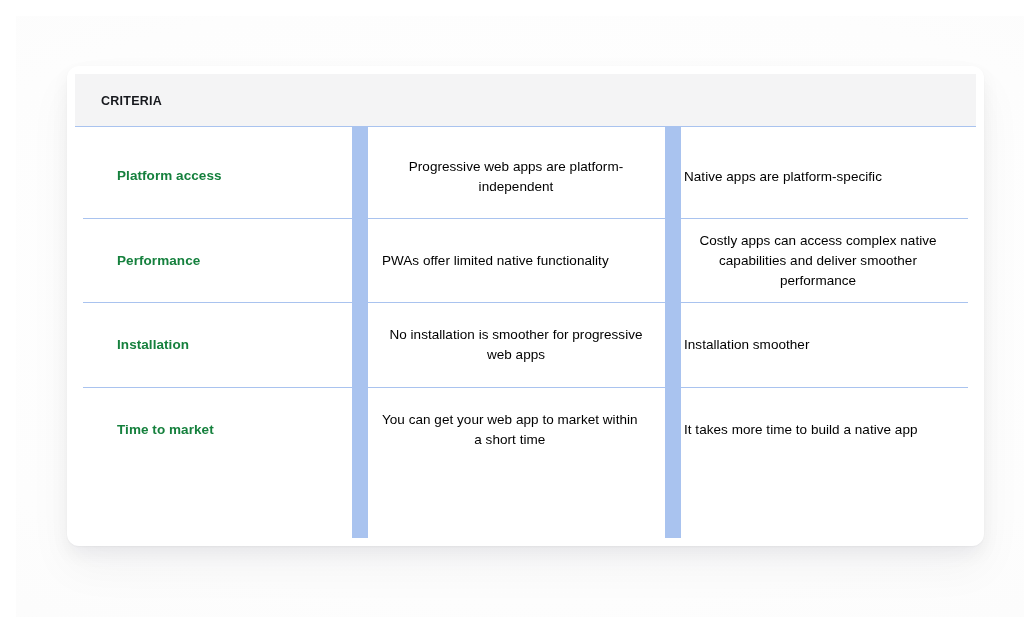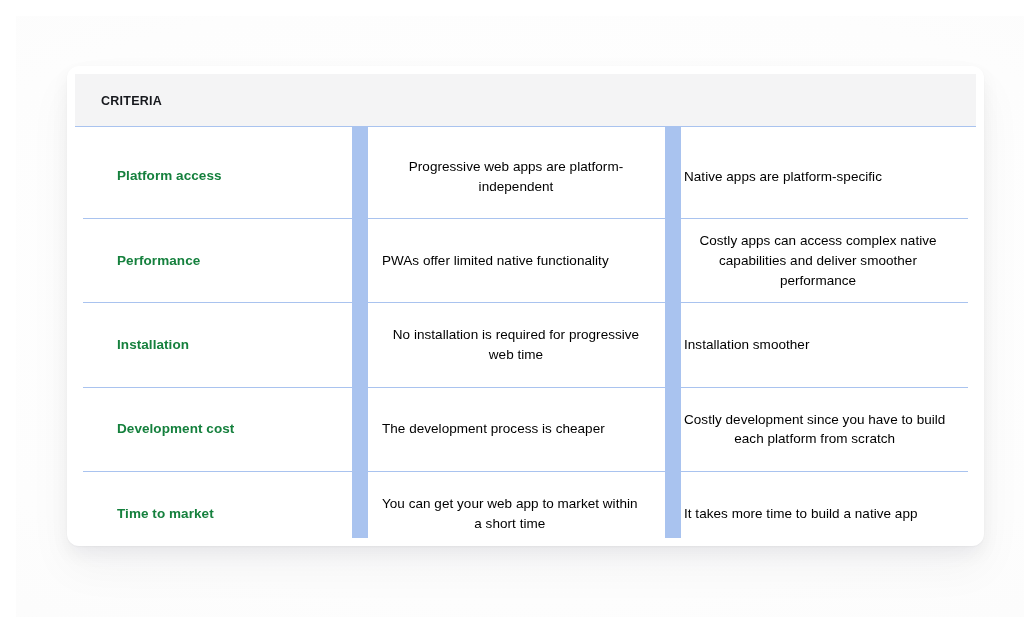--- a/index.html
+++ b/index.html
@@ -172,39 +172,27 @@
             <span class="cell-text">Costly apps can access complex native
 capabilities and deliver smoother performance</span>
           </div>
         </div>
 
         <div class="row">
           <div class="cell c0">
             <span class="criteria-label">Installation</span>
           </div>
           <div class="cell c1">
-            <span class="cell-text">No installation is required for progressive web time</span>
+            <span class="cell-text">No installation is smoother for progressive web apps</span>
           </div>
           <div class="cell c2">
             <span class="cell-text">Installation smoother</span>
           </div>
         </div>
 
-        <div class="row">
-          <div class="cell c0">
-            <span class="criteria-label">Development cost</span>
-          </div>
-          <div class="cell c1">
-            <span class="cell-text">The development process is cheaper</span>
-          </div>
-          <div class="cell c2">
-            <span class="cell-text">Costly development since you have to build
-each platform from scratch</span>
-          </div>
-        </div>
 
         <div class="row">
           <div class="cell c0">
             <span class="criteria-label">Time to market</span>
           </div>
           <div class="cell c1">
             <span class="cell-text">You can get your web app to market within
 a short time</span>
           </div>
           <div class="cell c2">

